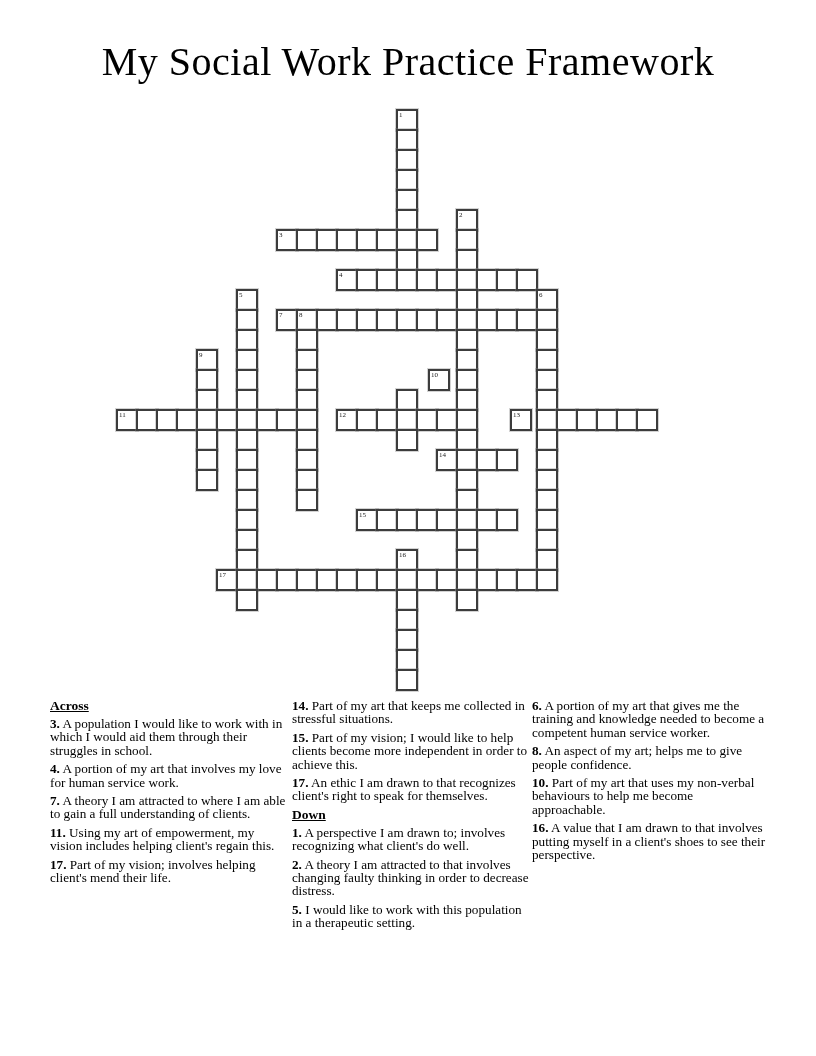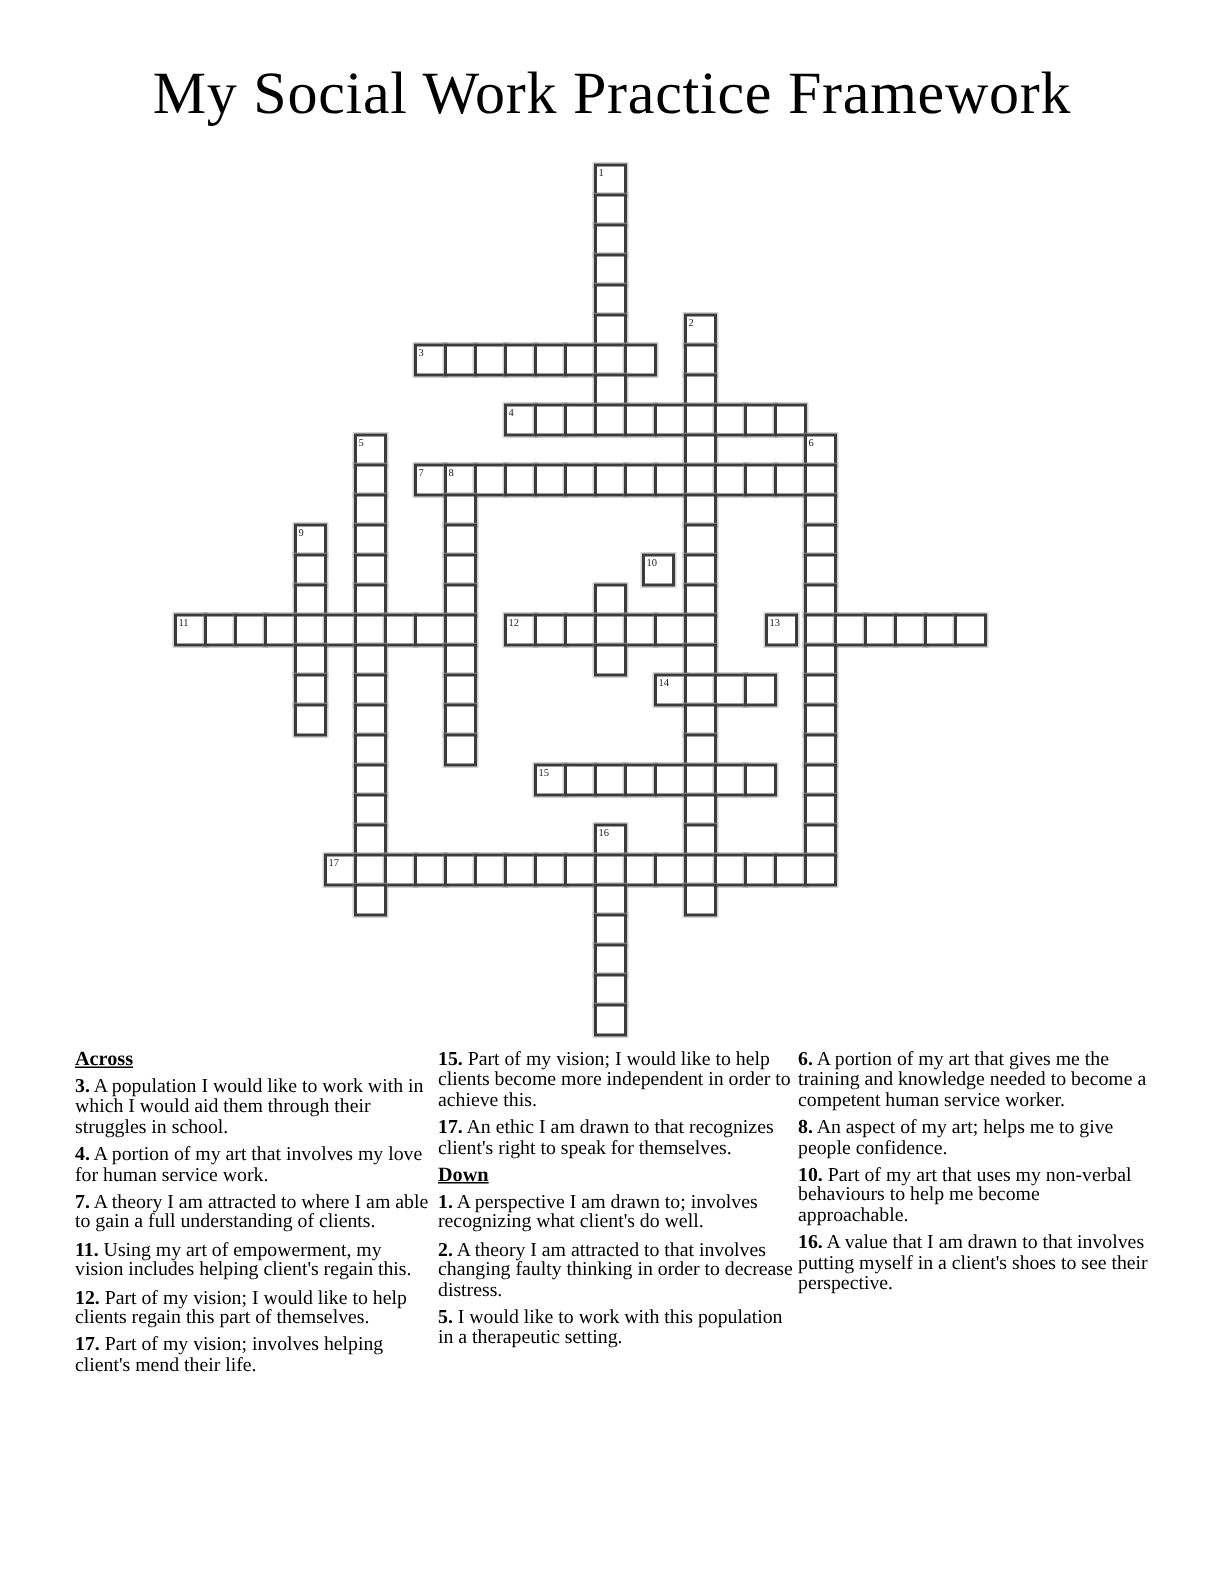--- a/index.html
+++ b/index.html
@@ -262,24 +262,24 @@
     <div class="cell" style="left: 279px; top: 559px; border-color: rgb(60, 60, 60);"></div>
   </div>
 
 <div id="clues">
     <div class="clue-col c1">
       <div class="clue-heading">Across</div>
       <div class="clue"><b>3.</b> A population I would like to work with in which I would aid them through their struggles in school.</div>
       <div class="clue"><b>4.</b> A portion of my art that involves my love for human service work.</div>
       <div class="clue"><b>7.</b> A theory I am attracted to where I am able to gain a full understanding of clients.</div>
       <div class="clue"><b>11.</b> Using my art of empowerment, my vision includes helping client's regain this.</div>
-      <div class="clue"><b>12.</b> Part of my vision; I would like to help clients regain this part of themselves.</div>
       <div class="clue"><b>17.</b> Part of my vision; involves helping client's mend their life.</div>
     </div>
     <div class="clue-col c2">
+      <div class="clue"><b>14.</b> Part of my art that keeps me collected in stressful situations.</div>
       <div class="clue"><b>15.</b> Part of my vision; I would like to help clients become more independent in order to achieve this.</div>
       <div class="clue"><b>17.</b> An ethic I am drawn to that recognizes client's right to speak for themselves.</div>
       <div class="clue-heading">Down</div>
       <div class="clue"><b>1.</b> A perspective I am drawn to; involves recognizing what client's do well.</div>
       <div class="clue"><b>2.</b> A theory I am attracted to that involves changing faulty thinking in order to decrease distress.</div>
       <div class="clue"><b>5.</b> I would like to work with this population in a therapeutic setting.</div>
     </div>
     <div class="clue-col c3">
       <div class="clue"><b>6.</b> A portion of my art that gives me the training and knowledge needed to become a competent human service worker.</div>
       <div class="clue"><b>8.</b> An aspect of my art; helps me to give people confidence.</div>

